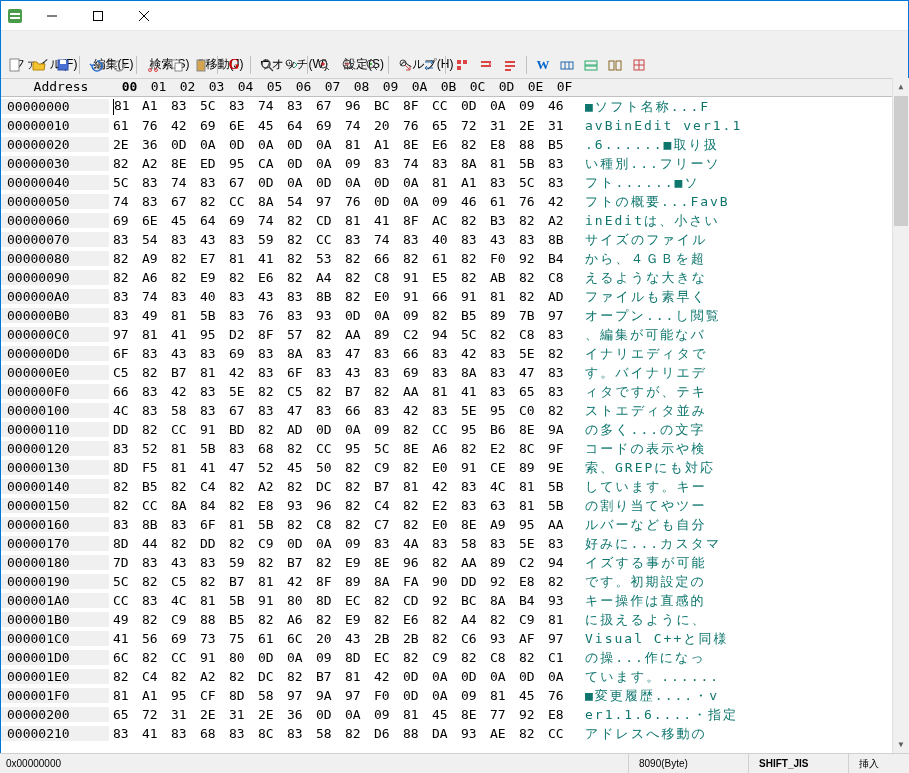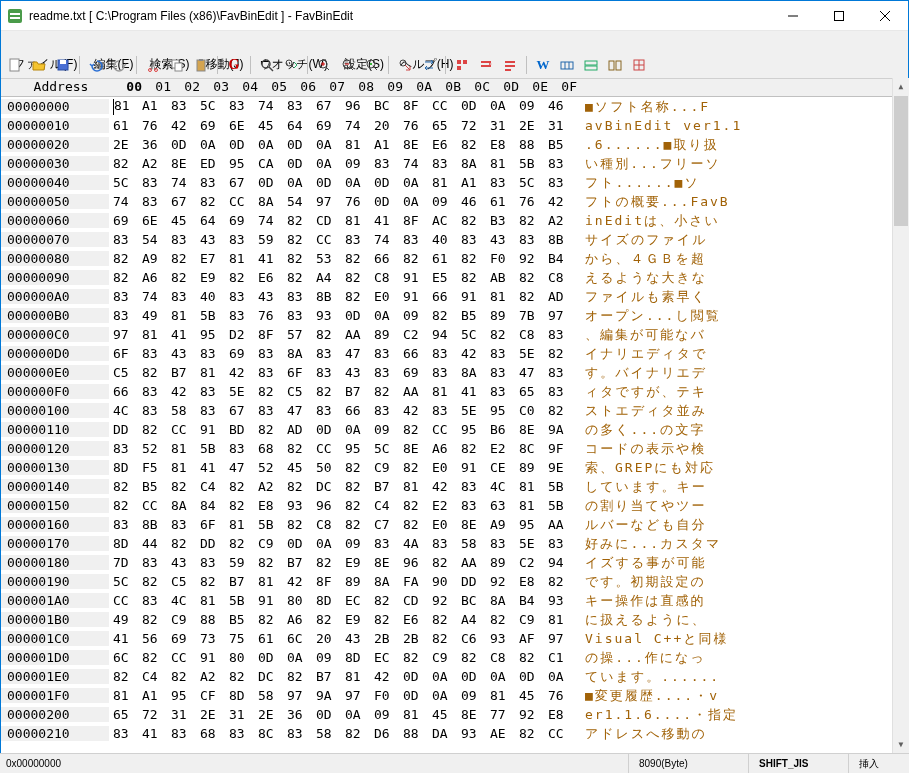--- a/index.html
+++ b/index.html
@@ -9,50 +9,49 @@
 .titlebar-text { flex: 1; font-size: 12px; font-family: "Segoe UI", "Meiryo UI", sans-serif; color: #000; }
 .win-controls { display: flex; }
 .win-btn { width: 46px; height: 30px; display: flex; align-items: center; justify-content: center; font-family: "Segoe MDL2 Assets", sans-serif; font-size: 10px; }
 .menubar { height: 20px; background: #f0f0f0; display: flex; align-items: center; padding-left: 4px; font-family: "Meiryo UI", sans-serif; font-size: 12px; gap: 0; }
 .menu-item { padding: 2px 8px; cursor: default; margin-top: 47px; }
 .toolbar { height: 28px; background: #f0f0f0; display: flex; align-items: center; padding-left: 4px; gap: 4px; border-bottom: 1px solid #d0d0d0; }
 .tbtn { width: 20px; height: 20px; display: flex; align-items: center; justify-content: center; cursor: pointer; }
 .tsep { width: 1px; height: 18px; background: #c0c0c0; margin: 0 2px; }
 .hex-header { height: 18px; display: flex; background: #f0f0f0; border-bottom: 1px solid #c0c0c0; font-weight: normal; white-space: pre; font-size: 13px; }
 .hex-header .addr-h { width: 112px; text-align: center; padding-left: 8px; }
-.hex-header .byte-h { width: 29px; text-align: right; padding-left: 4px; }
+.hex-header .byte-h { width: 29px; text-align: center; padding-left: 4px; }
 .hex-header .byte-h.first { font-weight: bold; }
 .hex-header .ascii-h { padding-left: 12px; letter-spacing: 2px; }
 .hex-header .ascii-h .firstch { font-weight: bold; }
 .hex-body { position: relative; height: 656px; overflow: hidden; }
 .hex-row { display: flex; height: 19px; align-items: center; white-space: pre; font-size: 13px; }
 .addr-col { width: 108px; background: #f0f0f0; padding-left: 6px; color: #000; }
 .hex-col { display: flex; }
 .hex-cell { width: 29px; text-align: left; padding-left: 4px; color: #000; }
-.ascii-col { padding-left: 12px; letter-spacing: 2px; color: #a16207; }
+.ascii-col { padding-left: 12px; letter-spacing: 2px; color: #0f766e; }
 .cursor-caret { display:inline-block; width:1px; height:16px; background:#000; vertical-align:middle; }
 .statusbar { position: absolute; bottom: 0; left: 0; right: 0; height: 20px; background: #f0f0f0; border-top: 1px solid #d0d0d0; display: flex; align-items: center; font-family: "Meiryo UI", sans-serif; font-size: 10px; }
 .status-cell { border-right: 1px solid #d0d0d0; padding: 0 10px; height: 100%; display: flex; align-items: center; }
 .status-left { flex: 1; padding-left: 6px; }
 .scrollbar-v { position: absolute; right: 0; top: 78px; width: 17px; bottom: 20px; background: #f0f0f0; border-left: 1px solid #e0e0e0; }
 .scroll-arrow { height: 17px; background: #f0f0f0; display: flex; align-items: center; justify-content: center; font-size: 8px; color: #606060; }
 .scroll-thumb { position: absolute; left: 1px; right: 1px; top: 18px; height: 130px; background: #cdcdcd; }
 </style>
 </head>
 <body>
 
 <div class="titlebar">
   <span class="titlebar-icon">
     <svg width="14" height="14" viewBox="0 0 14 14">
         <rect x="0" y="0" width="14" height="14" fill="#4a9b4a" rx="2"></rect>
         <rect x="2" y="4" width="10" height="2" fill="#fff"></rect>
         <rect x="2" y="8" width="10" height="2" fill="#fff"></rect>
       </svg>
   </span>
-  <span class="titlebar-text">readme.txt [ C:\Program Files (x86)\FavBinEdit ] - FavBinEdit</span>
   <div class="win-controls">
     <div class="win-btn">
         <svg width="10" height="10">
           <line x1="0" y1="5" x2="10" y2="5" stroke="#000"></line>
         </svg>
       </div>
     <div class="win-btn">
         <svg width="10" height="10">
           <rect x="0.5" y="0.5" width="9" height="9" fill="none" stroke="#000"></rect>
         </svg>

